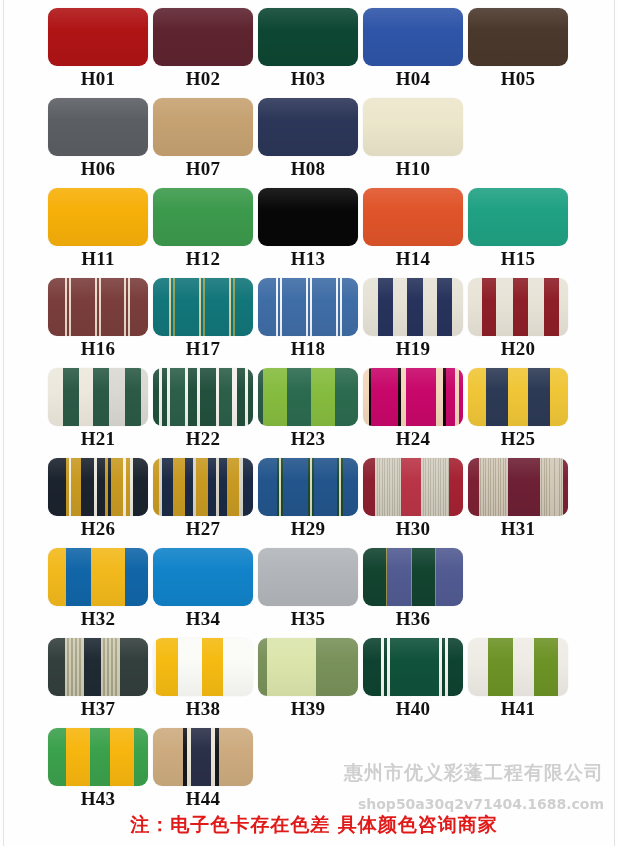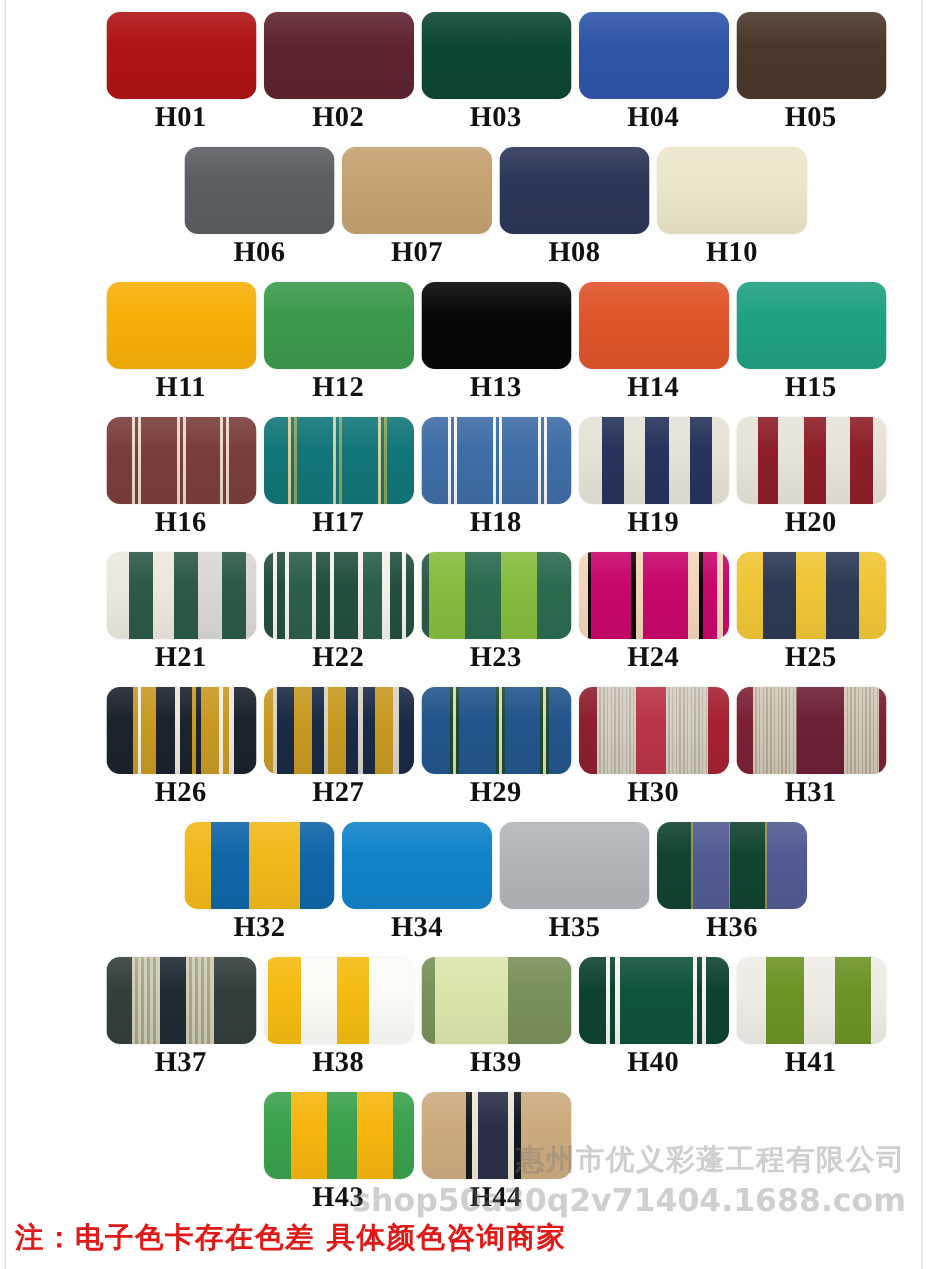--- a/index.html
+++ b/index.html
@@ -21,21 +21,21 @@
   .edge{position:absolute;top:0;bottom:0;width:1px;background:#e3e3e3;}
   .edge.l{left:3px;} .edge.r{right:3px;}
 
   .grid{
     position:absolute;
     left:0; top:0; right:0;
     padding:8px 0 0 0;
   }
   .row{
     display:flex;
-    justify-content:center;
+    justify-content:flex-start;
     padding-left:48px;
     margin-bottom:2px;
     height:88px;
   }
   .cell{
     width:100px;
     margin-right:5px;
     display:flex;
     flex-direction:column;
     align-items:center;
@@ -54,37 +54,38 @@
     font-weight:bold;
     font-size:19px;
     color:#111;
     letter-spacing:0.3px;
     line-height:1;
   }
   .note{
     position:absolute;
     left:0;right:0;
     bottom:8px;
+    text-align:center;
     color:#e01a18;
     font-family:"DejaVu Sans", sans-serif;
     font-weight:bold;
     font-size:19px;
     letter-spacing:1px;
     padding-left:10px;
   }
   .wm{
     position:absolute;
     color:rgba(120,120,120,0.35);
     font-family:"DejaVu Sans", sans-serif;
     font-weight:700;
     white-space:nowrap;
     pointer-events:none;
   }
   .wm1{ right:14px; bottom:60px; font-size:19px; letter-spacing:1px;}
-  .wm2{ right:14px; bottom:34px; font-size:21px; letter-spacing:0px;}
+  .wm2{ right:14px; bottom:34px; font-size:14px; letter-spacing:0px;}
 </style>
 </head>
 <body>
 
 <div id="sheet" style="background: rgb(254, 254, 254);">
   <div class="edge l"></div>
   <div class="edge r"></div>
 
   <div class="grid" id="grid">
       <div class="row">

